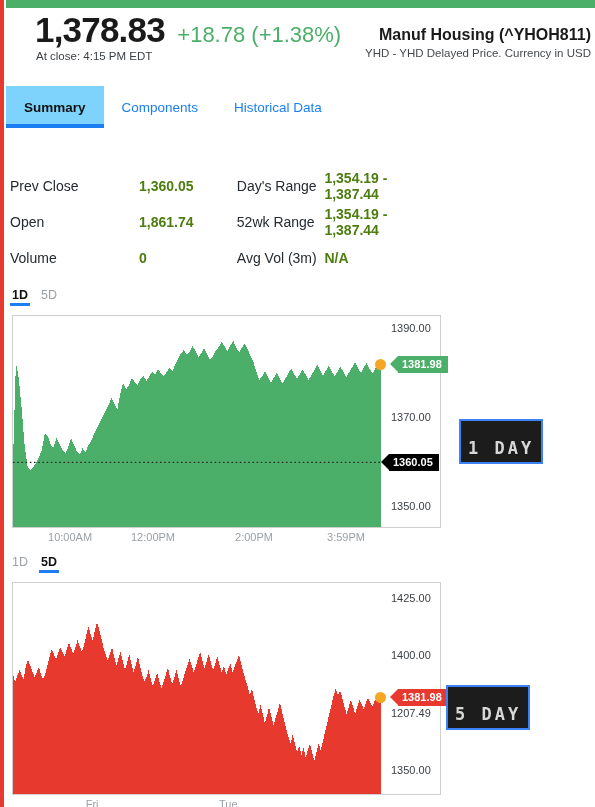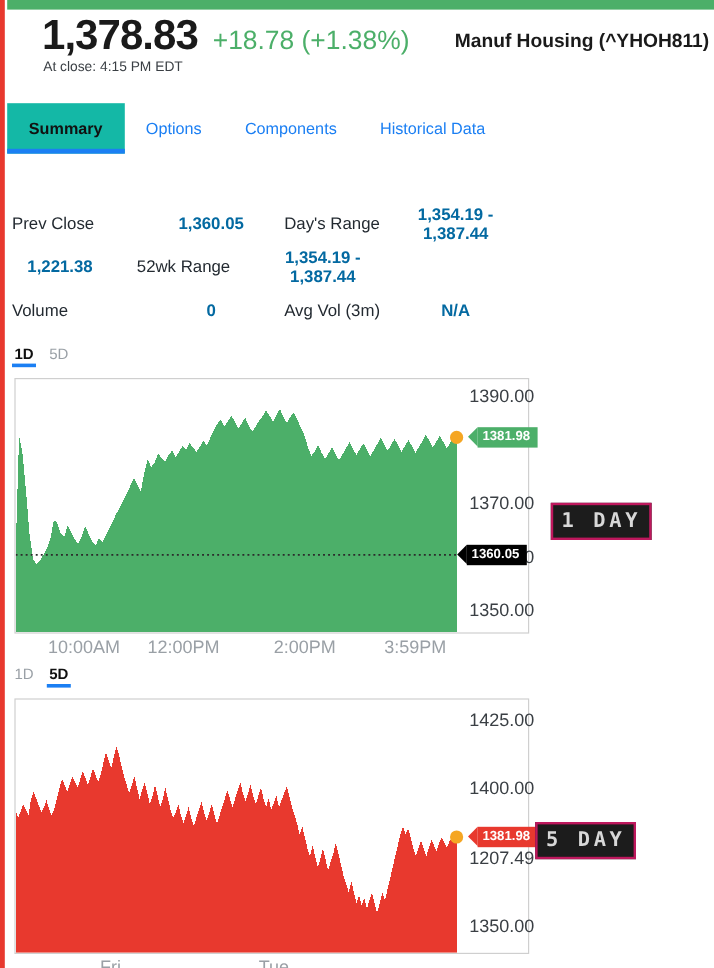--- a/index.html
+++ b/index.html
@@ -105,21 +105,21 @@
     align-items: center;
     justify-content: center;
     padding: 0 18px;
     font-size: 13.5px;
     color: #1b7ff3;
     position: relative;
     cursor: pointer;
     white-space: nowrap;
   }
   .nav-tab.active {
-    background: #14b8a6;
+    background: #7dd3fc;
     color: #111;
     font-weight: bold;
   }
   .nav-tab.active::after {
     content: "";
     position: absolute;
     left: 0;
     right: 0;
     bottom: 0;
     height: 4px;
@@ -137,22 +137,22 @@
     display: flex;
     align-items: center;
     height: 36px;
     font-size: 14px;
   }
   .cell-label {
     color: #232a31;
   }
   .cell-value {
     font-weight: bold;
-    color: #0369a1;
-    text-align: center;
+    color: #4d7c0f;
+    text-align: left;
   }
   .col-a-label { width: 140px; }
   .col-a-value { width: 80px; }
   .col-b-label { width: 95px; padding-left: 24px; }
   .col-b-value { width: 120px; }
 
   
   .range-selector {
     position: absolute;
     display: flex;
@@ -195,21 +195,21 @@
     bottom: 0;
     overflow: hidden;
   }
   .chart-svg {
     display: block;
     width: 100%;
     height: 100%;
   }
   .axis-label {
     position: absolute;
-    font-size: 15px;
+    font-size: 11px;
     color: #3a3f44;
     white-space: nowrap;
   }
   .axis-label.x-tick {
     color: #9aa0a6;
   }
   .last-dot {
     position: absolute;
     width: 11px;
     height: 11px;
@@ -247,67 +247,66 @@
 
   
   .range-watermark {
     position: absolute;
     background: #1c1c1c;
     color: #d8d8d8;
     font-family: "DejaVu Sans Mono", monospace;
     font-size: 17px;
     font-weight: bold;
     letter-spacing: 3px;
-    padding: 3px 7px 4px 7px;
-    border: 2px solid #be185d;
+    padding: 17px 7px 4px 7px;
+    border: 2px solid #3b82f6;
     white-space: nowrap;
     filter: blur(0.4px);
   }
 </style>
 </head>
 <body>
 
 <div id="top-accent-bar"></div>
 <div id="left-accent-stripe"></div>
 
 <div id="quote-header">
   <div id="price-block">
     <span id="last-price">1,378.83</span>
     <span id="price-change">+18.78 (+1.38%)</span>
   </div>
   <div id="market-status">At close: 4:15 PM EDT</div>
   <div id="security-block">
     <div id="security-name">Manuf Housing (^YHOH811)</div>
+    <div id="security-subtitle">YHD - YHD Delayed Price. Currency in USD</div>
   </div>
 </div>
 
 <div id="nav-tabs">
   <div class="nav-tab active">
     <span>Summary</span>
-  </div>
-  <div class="nav-tab">
-    <span>Options</span>
   </div>
   <div class="nav-tab">
     <span>Components</span>
   </div>
   <div class="nav-tab">
     <span>Historical Data</span>
   </div>
 </div>
 
 <div id="quote-summary">
   <div class="summary-row">
     <div class="cell-label col-a-label">Prev Close</div>
     <div class="cell-value col-a-value">1,360.05</div>
     <div class="cell-label col-b-label">Day's Range</div>
     <div class="cell-value col-b-value">1,354.19 - 1,387.44</div>
   </div>
   <div class="summary-row">
-    <div class="cell-value col-a-value">1,221.38</div>
+    <div class="cell-label col-a-label">Open</div>
+    <div class="cell-value col-a-value">1,861.74</div>
     <div class="cell-label col-b-label">52wk Range</div>
     <div class="cell-value col-b-value">1,354.19 - 1,387.44</div>
   </div>
   <div class="summary-row">
     <div class="cell-label col-a-label">Volume</div>
     <div class="cell-value col-a-value">0</div>
     <div class="cell-label col-b-label">Avg Vol (3m)</div>
     <div class="cell-value col-b-value">N/A</div>
   </div>
 </div>

